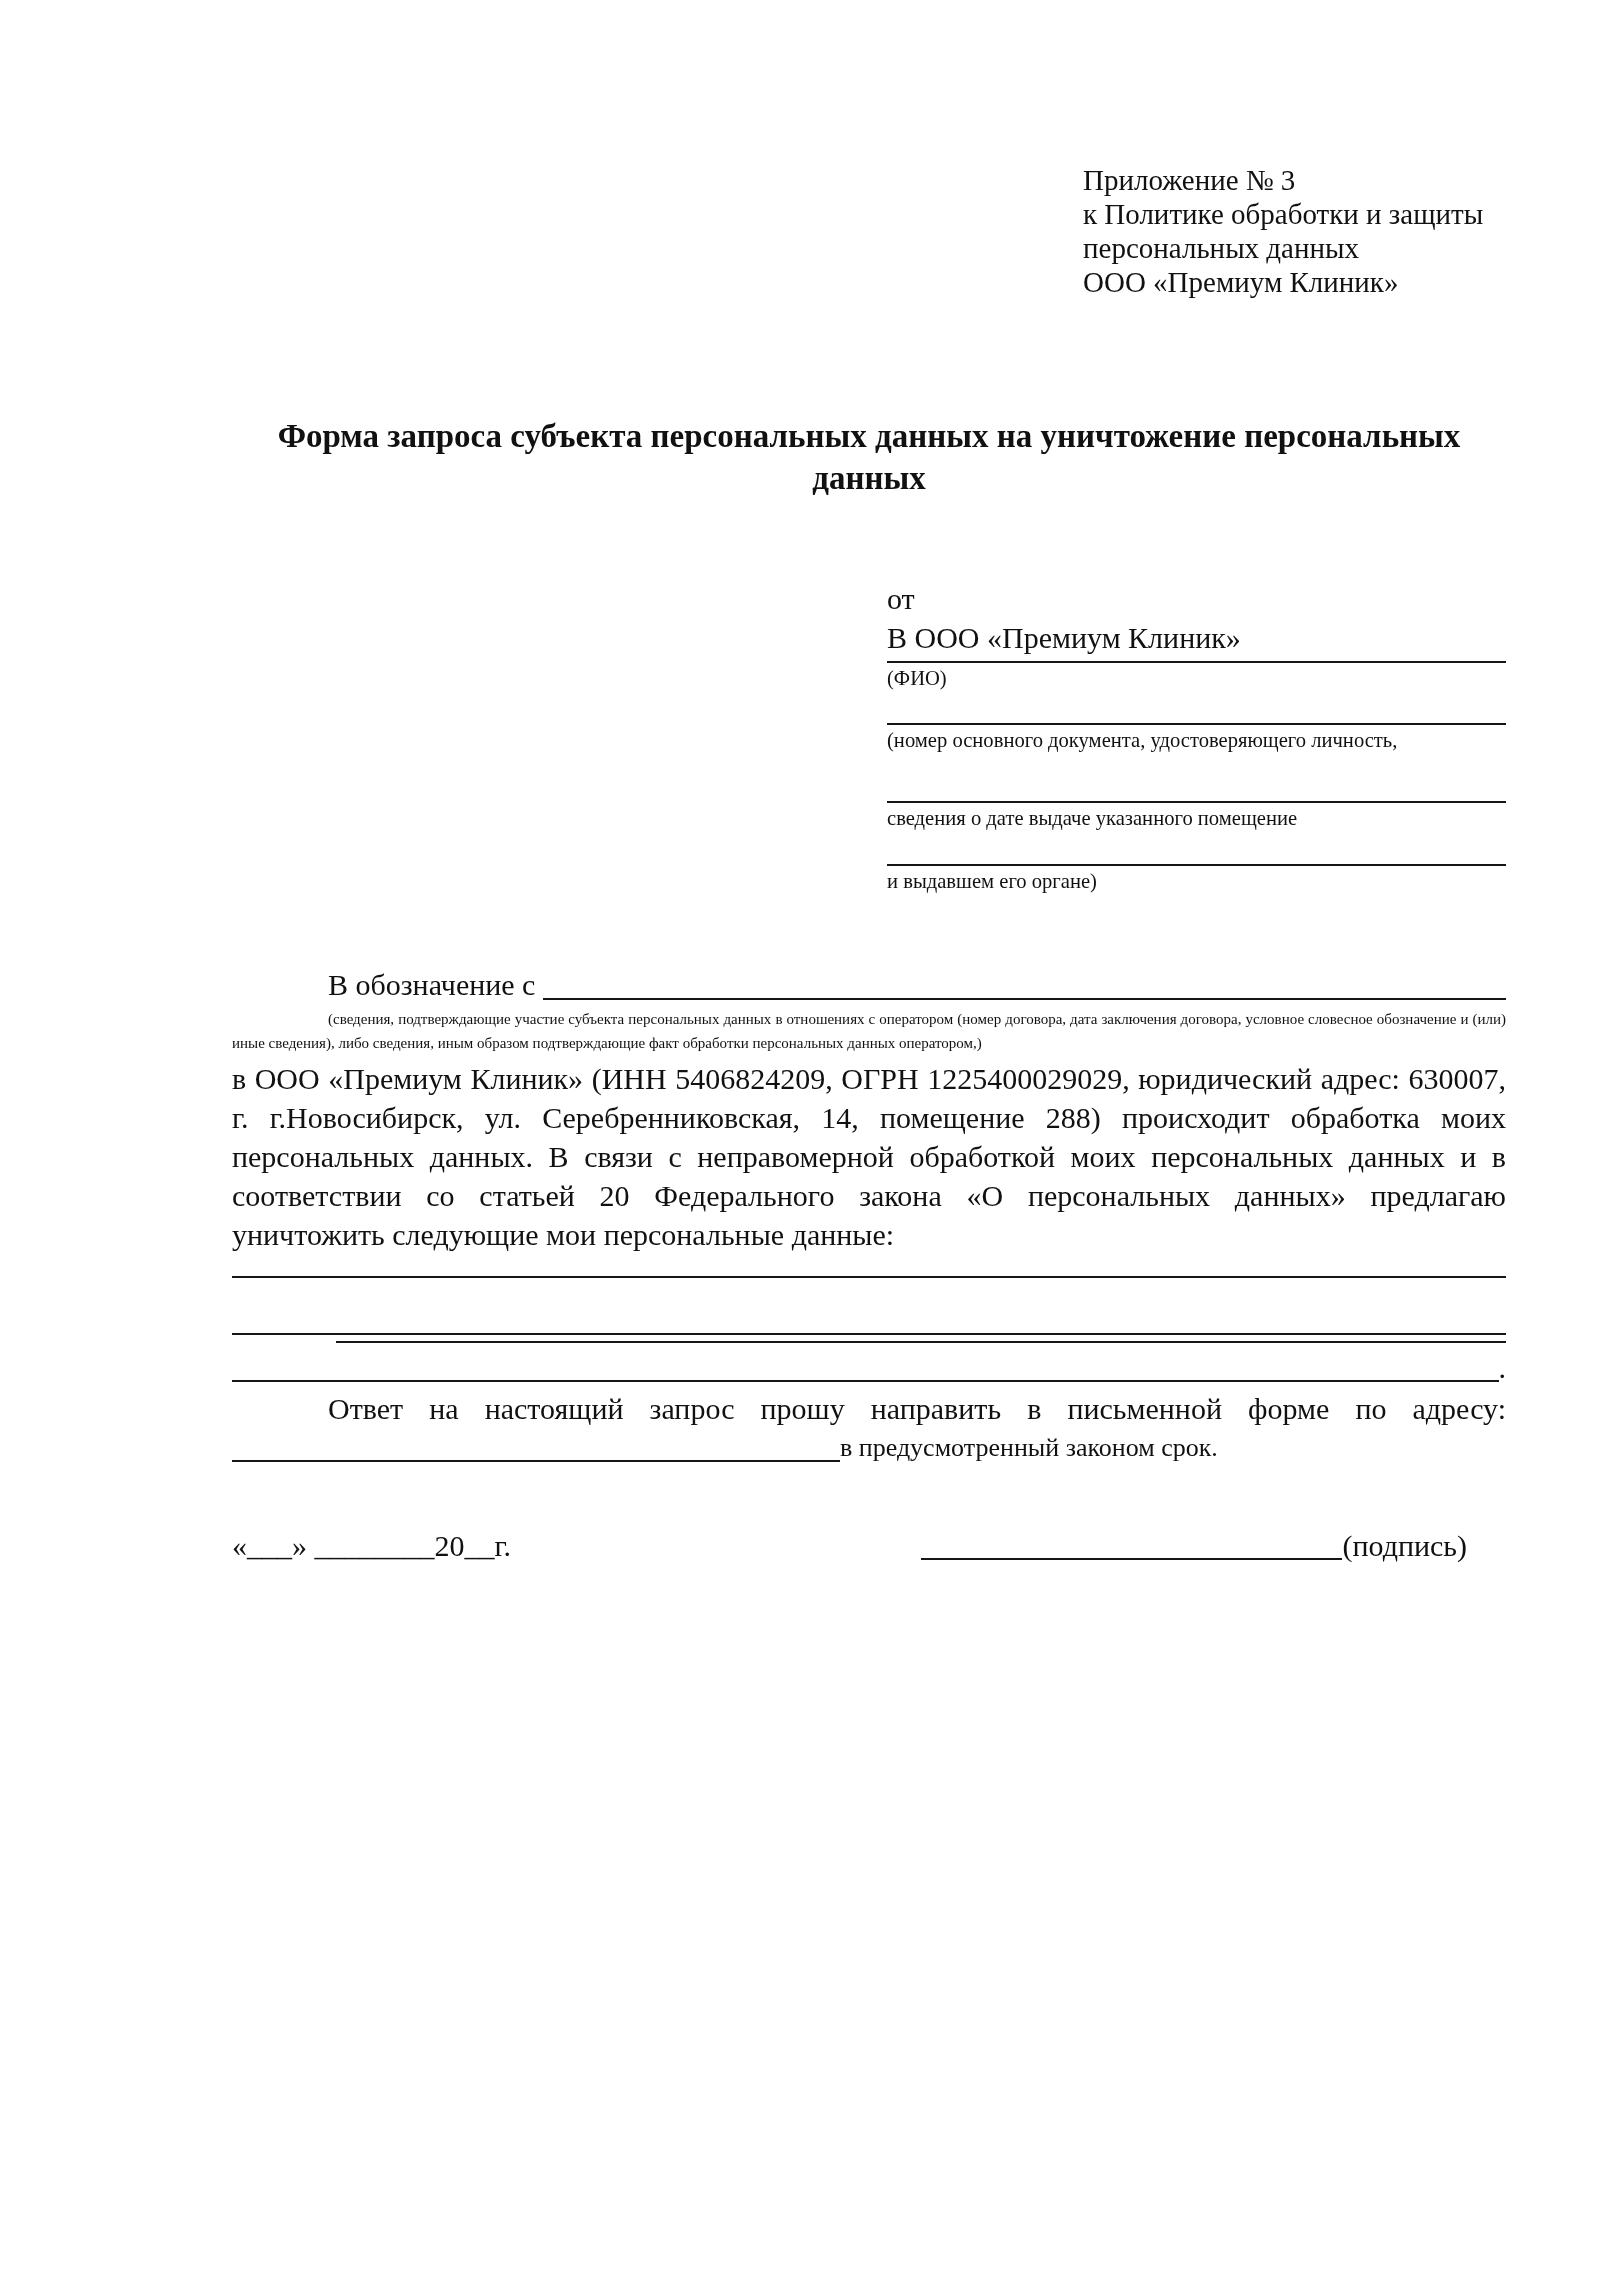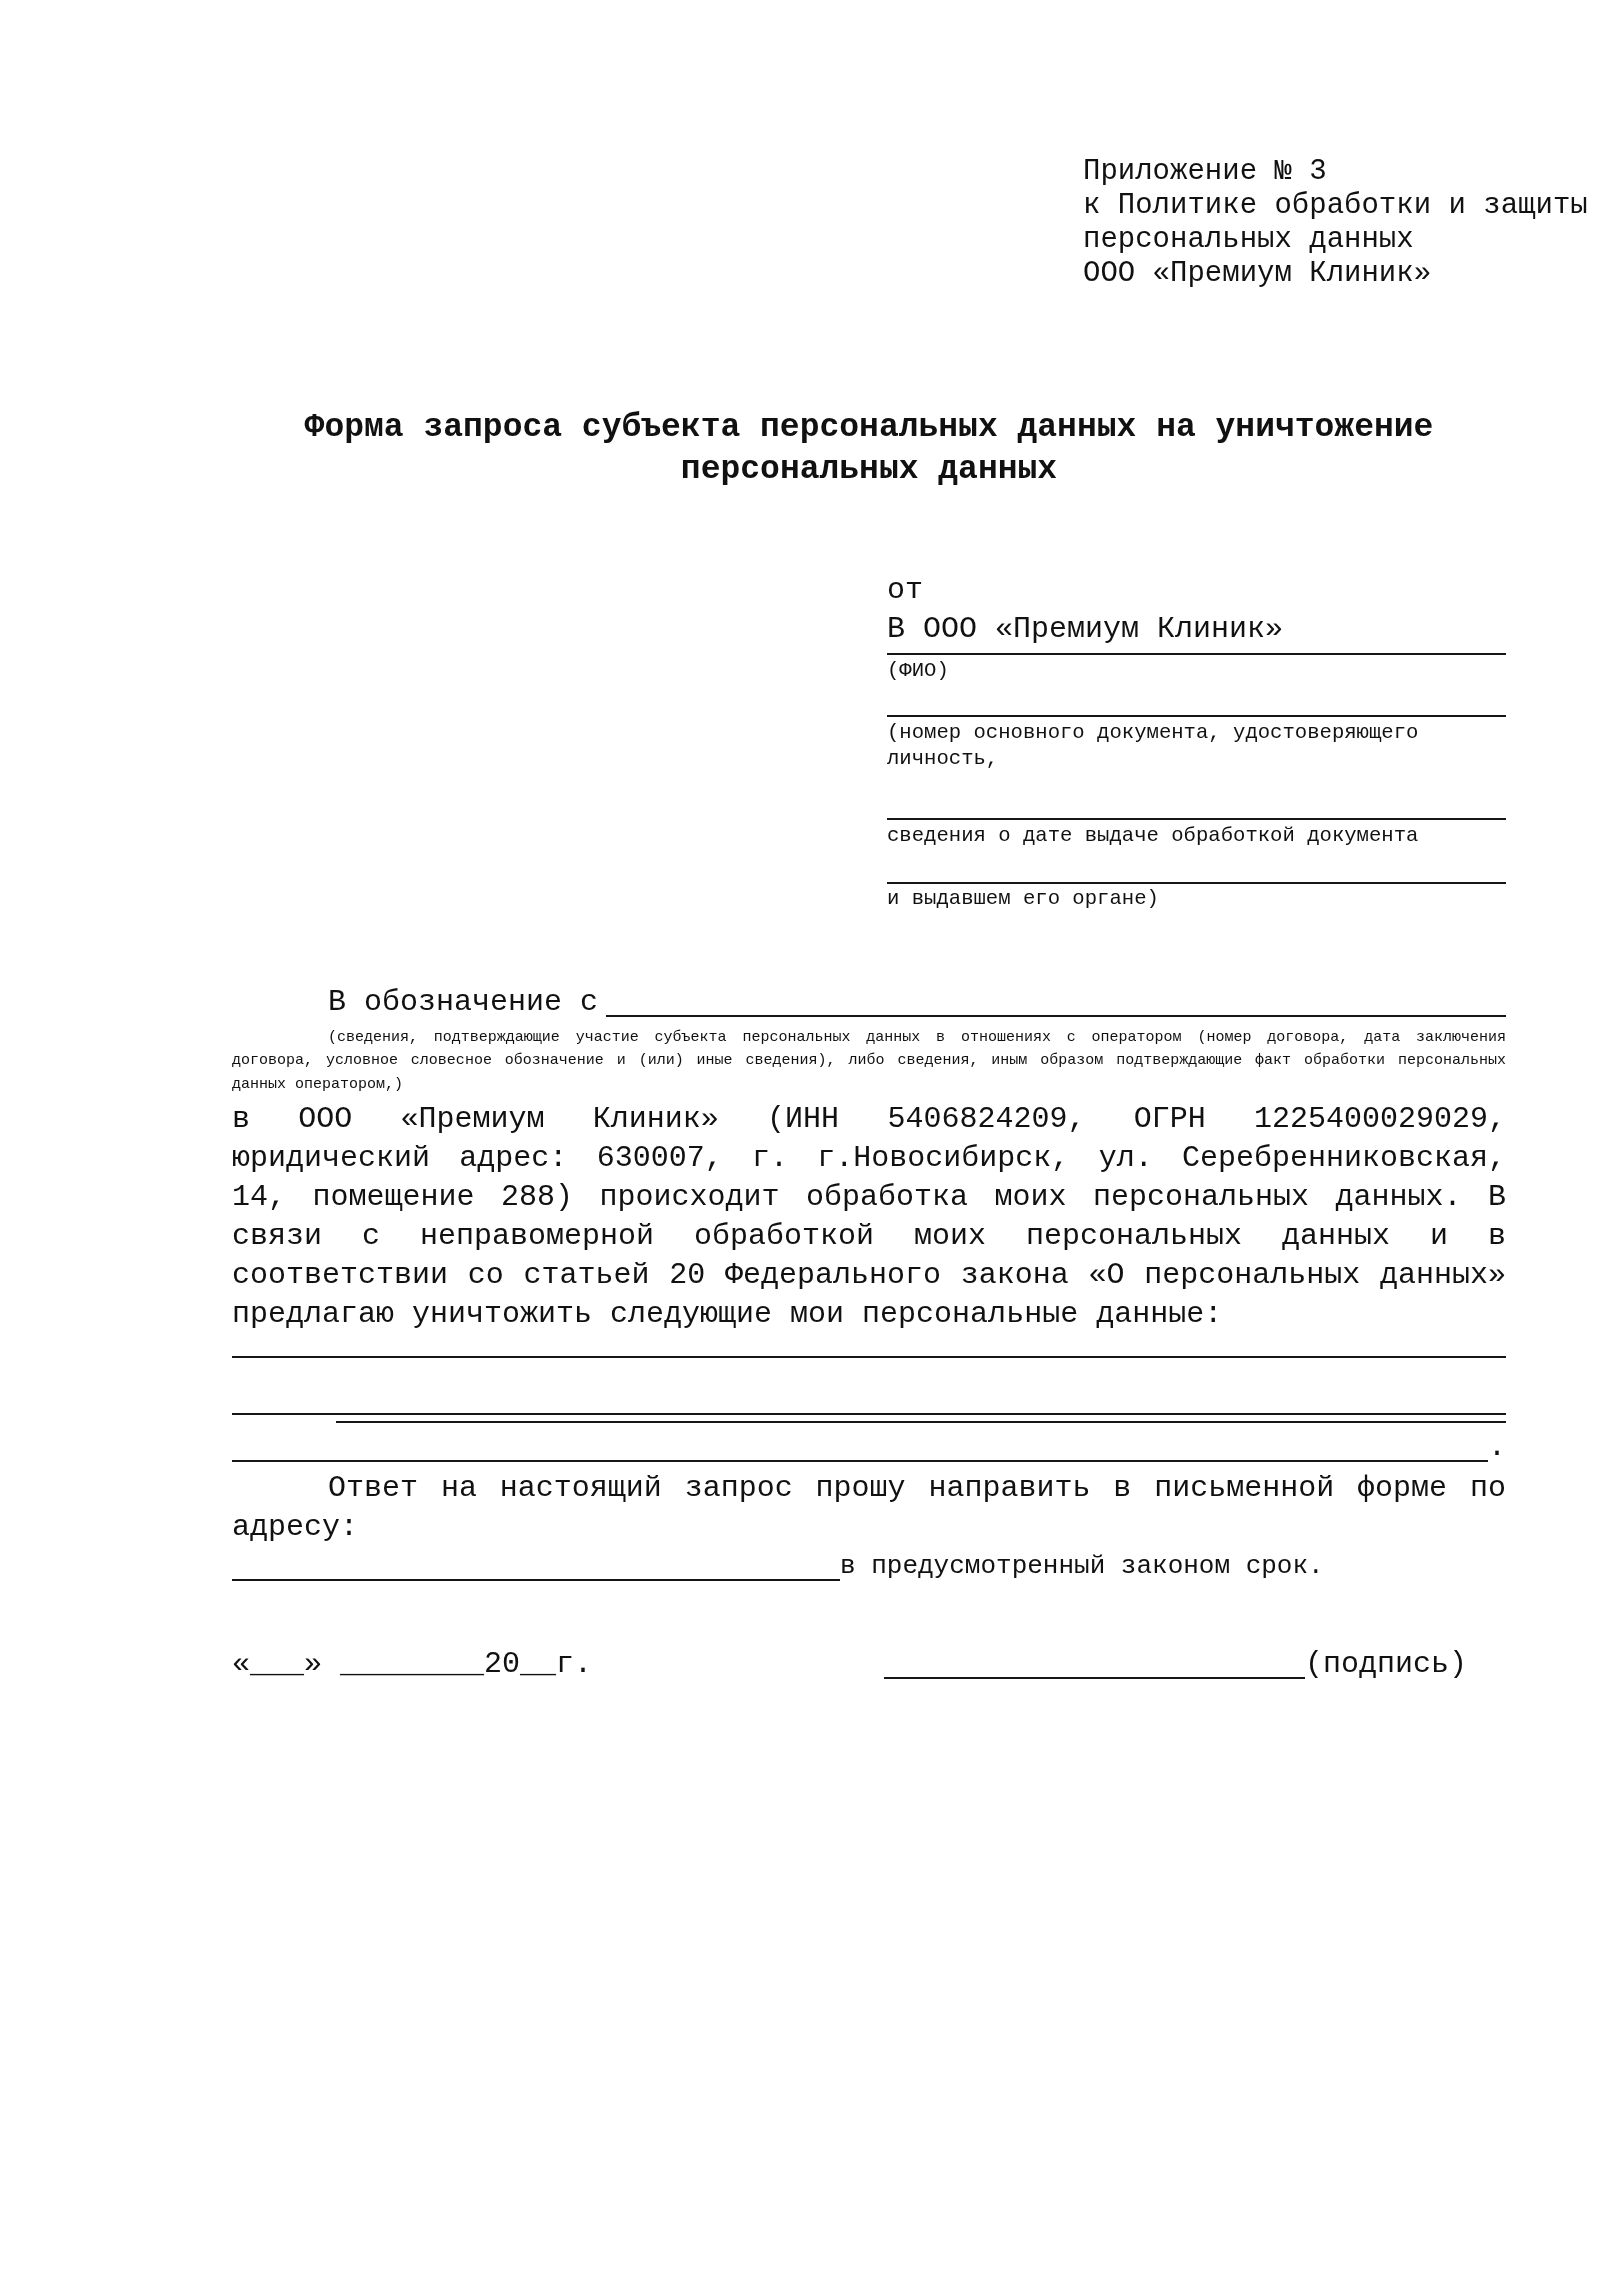--- a/index.html
+++ b/index.html
@@ -10,23 +10,22 @@
   body {
     width: 1621px;
     height: 2294px;
     position: relative;
     font-family: "Liberation Serif", "DejaVu Serif", serif;
     color: #111111;
   }
   .content {
     position: absolute;
     left: 232px;
-    top: 0;
+    top: 8px;
     width: 1274px;
-    font-family: Liberation Mono, monospace;
   }
 
   
   .appendix {
     margin-left: 851px;
     padding-top: 155px;
     font-size: 29px;
     line-height: 34px;
     white-space: nowrap;
   }
@@ -166,21 +165,21 @@
   <div class="addressee">
     <div>от</div>
     <div>В ООО «Премиум Клиник»</div>
     <div class="u-line u-first"></div>
     <div class="cap">(ФИО)</div>
     <div class="gap33"></div>
     <div class="u-line"></div>
     <div class="cap">(номер основного документа, удостоверяющего личность,</div>
     <div class="gap48"></div>
     <div class="u-line"></div>
-    <div class="cap">сведения о дате выдаче обработкой документа</div>
+    <div class="cap">сведения о дате выдаче указанного помещение</div>
     <div class="gap34"></div>
     <div class="u-line"></div>
     <div class="cap">и выдавшем его органе)</div>
   </div>
 
   <div class="according">
     <span class="indent"></span>
     <span>В обозначение с</span>
     <span class="fill"></span>
   </div>

